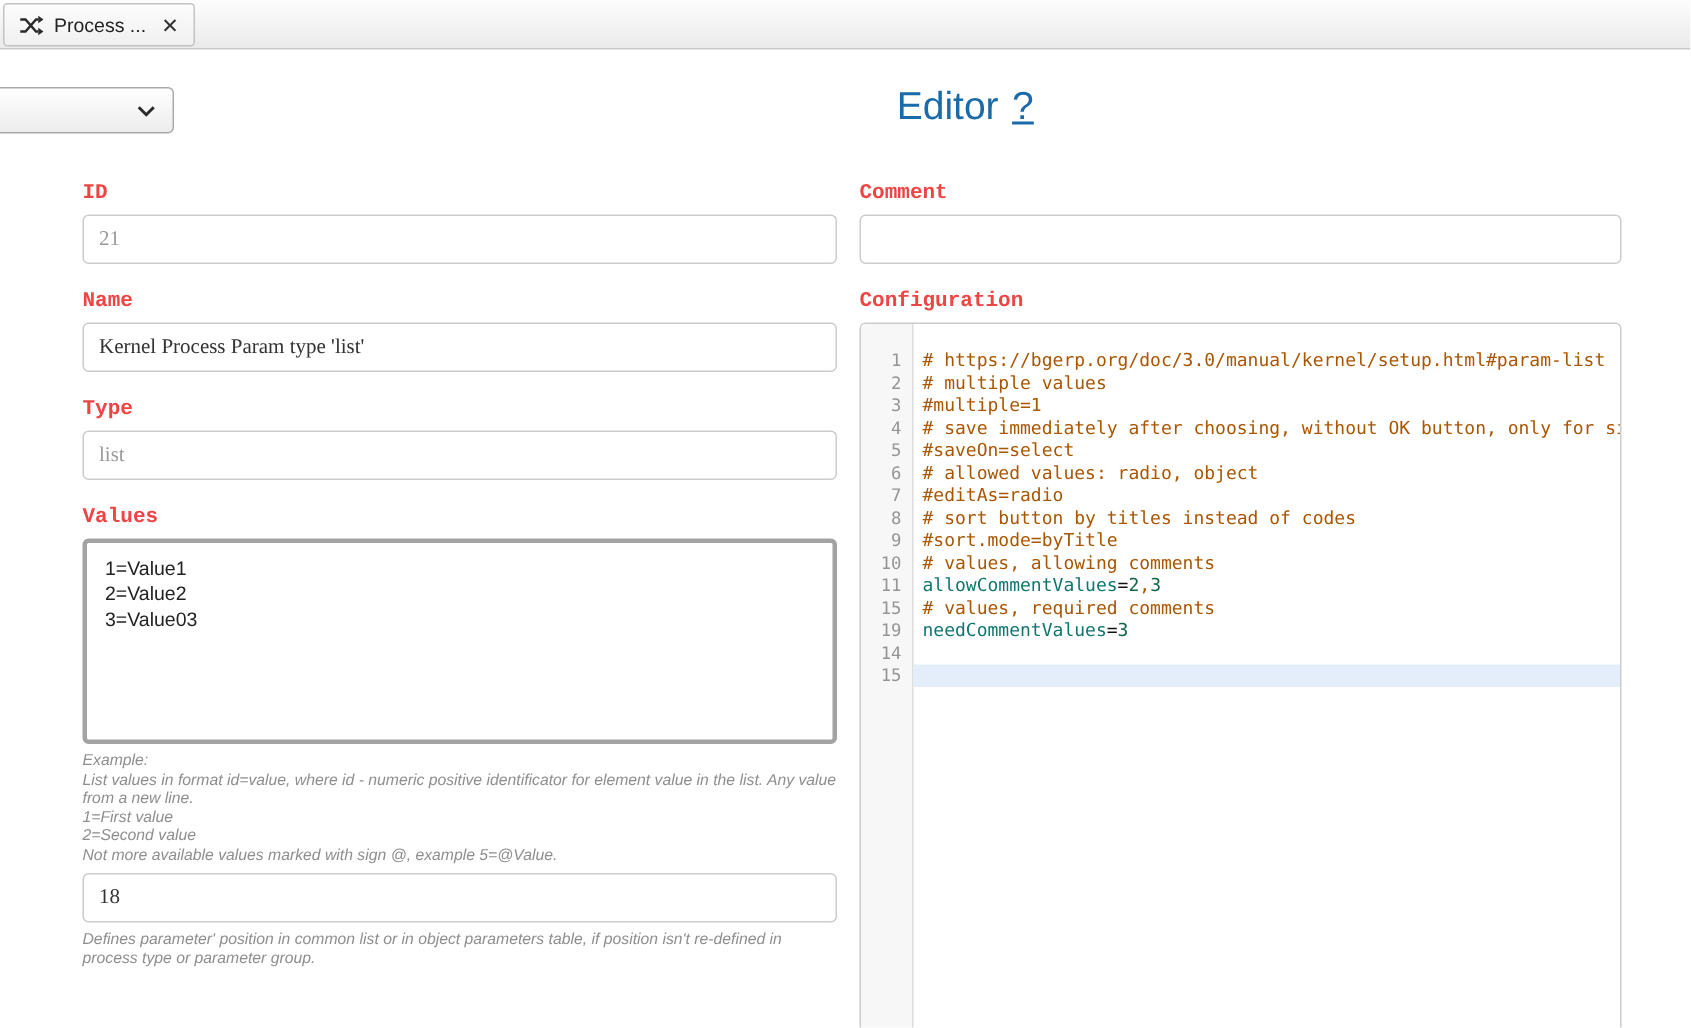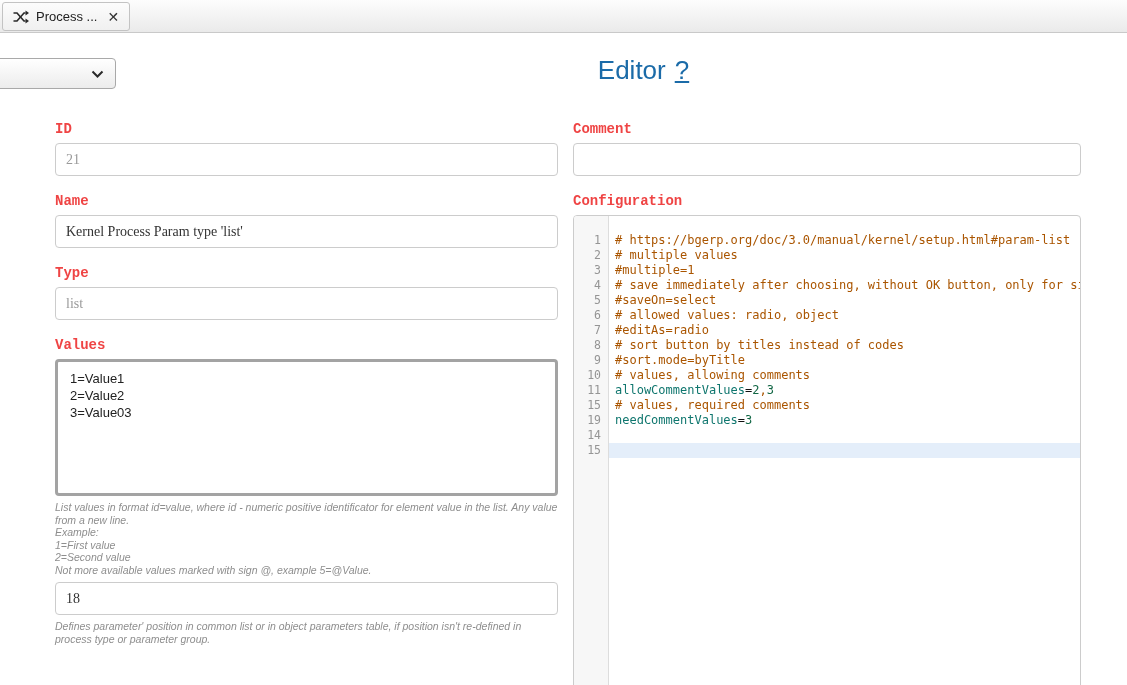--- a/index.html
+++ b/index.html
@@ -144,22 +144,22 @@
   <input class="tinput" value="Kernel Process Param type 'list'" style="">
 
   <div class="flabel">Type</div>
   <input class="tinput gray" value="list" style="">
 
   <div class="flabel">Values</div>
   <textarea class="tvalues" style="">1=Value1
 2=Value2
 3=Value03</textarea>
   <div class="helptext">
+      <div>Example:</div>
       <div>List values in format id=value, where id - numeric positive identificator for element value in the list. Any value from a new line.</div>
-      <div>Example:</div>
       <div>1=First value</div>
       <div>2=Second value</div>
       <div>Not more available values marked with sign @, example 5=@Value.</div>
     </div>
 
   <input class="tinput" value="18" style="">
   <div class="helptext">Defines parameter' position in common list or in object parameters table, if position isn't re-defined in process type or parameter group.</div>
 </div>
 
 <div class="col col-right">

